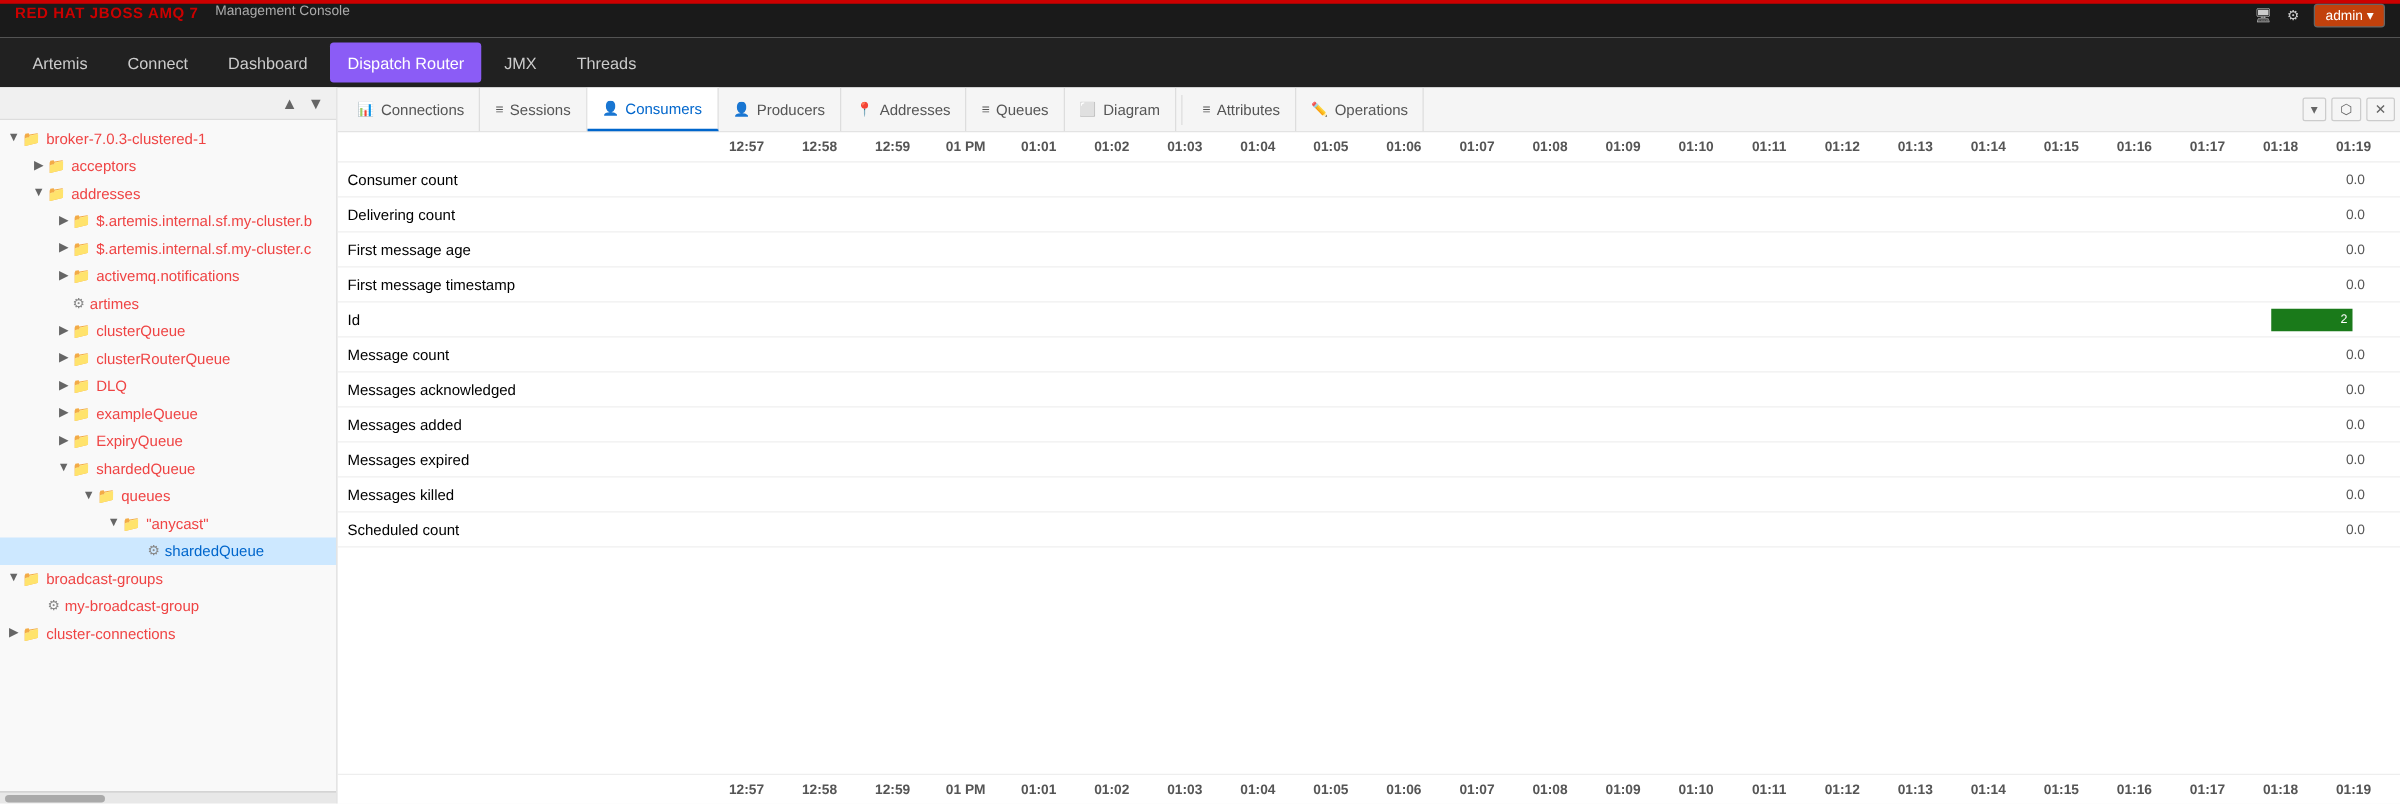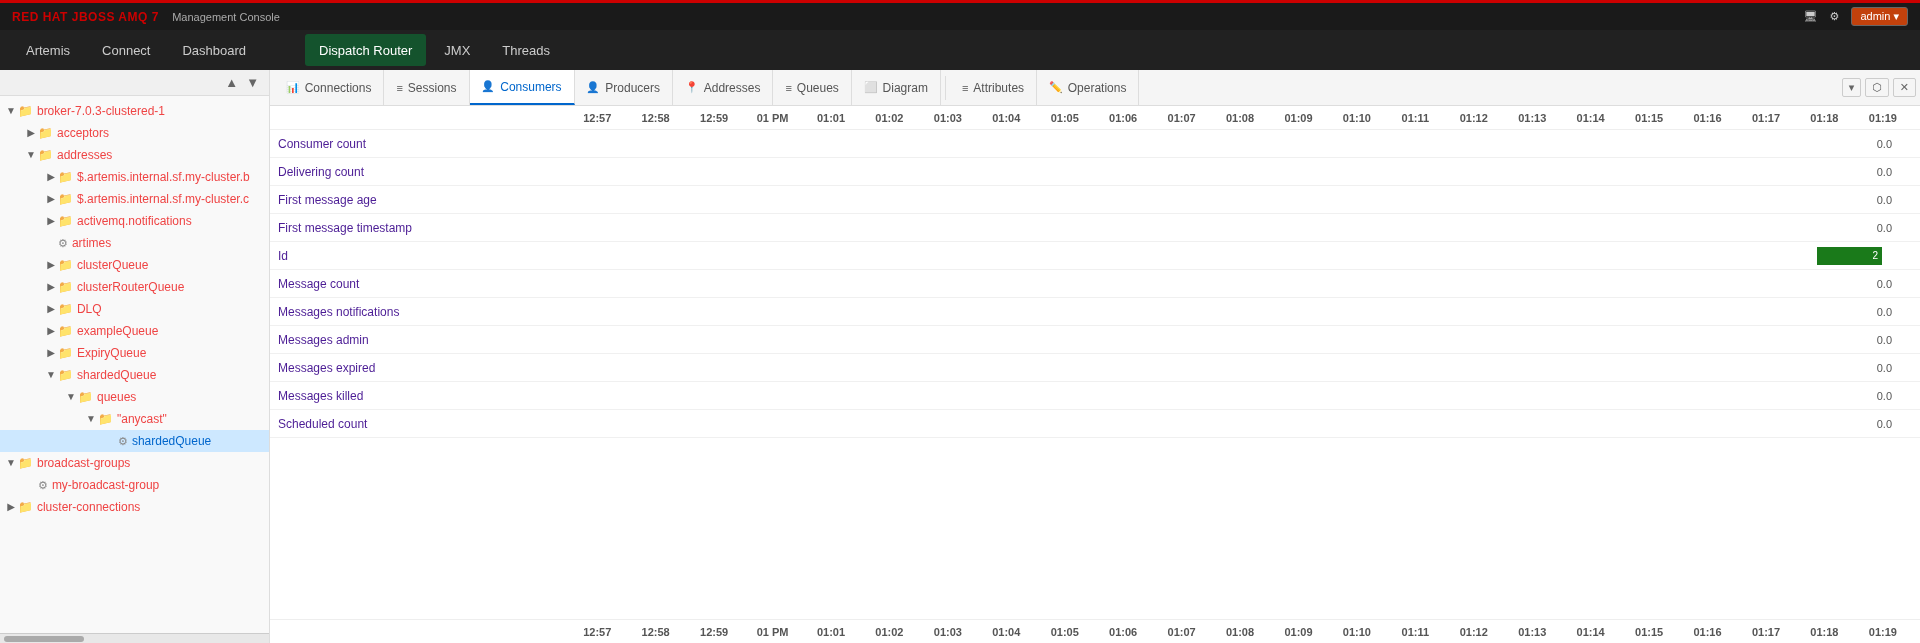--- a/index.html
+++ b/index.html
@@ -3,21 +3,21 @@
   <meta charset="utf-8">
   <style>
     * { margin: 0; padding: 0; box-sizing: border-box; }
     body { font-family: 'Helvetica Neue', Arial, sans-serif; font-size: 12px; background: #f5f5f5; overflow: hidden; width: 1920px; height: 643px; }
 
     
     #top-header {
       background: #1a1a1a;
       height: 30px;
       display: flex;
-      align-items: center;
+      align-items: flex-start;
       padding: 0 12px;
       color: #ccc;
       font-size: 11px;
       border-top: 3px solid #cc0000;
     }
     #top-header .brand {
       color: #cc0000;
       font-weight: bold;
       font-size: 12px;
       letter-spacing: 0.5px;
@@ -62,21 +62,21 @@
     .nav-item {
       color: #ccc;
       padding: 6px 14px;
       cursor: pointer;
       font-size: 13px;
       border-radius: 3px;
       height: 32px;
       display: flex;
       align-items: center;
     }
-    .nav-item.active { background: #14532d; color: #fff; margin-left: 41px; }
+    .nav-item.active { background: #8b5cf6; color: #fff; }
 
     
     #main-layout {
       display: flex;
       height: calc(643px - 70px);
       background: #fff;
     }
 
     
     #sidebar {
@@ -227,21 +227,21 @@
     .metric-row {
       display: flex;
       align-items: center;
       height: 28px;
       border-bottom: 1px solid #f0f0f0;
       padding: 0 8px;
     }
     .metric-name {
       width: 290px;
       font-size: 12px;
-      color: #4c1d95;
+      color: #000000;
       flex-shrink: 0;
     }
     .metric-chart {
       flex: 1;
       height: 20px;
       position: relative;
       display: flex;
       align-items: center;
     }
     .metric-value {
@@ -521,28 +521,28 @@
 
 
         <div class="metric-row">
           <span class="metric-name">Message count</span>
           <div class="metric-chart">
             <span class="metric-value">0.0</span>
           </div>
         </div>
 
         <div class="metric-row">
-          <span class="metric-name">Messages notifications</span>
-          <div class="metric-chart">
-            <span class="metric-value">0.0</span>
-          </div>
-        </div>
-
-        <div class="metric-row">
-          <span class="metric-name">Messages admin</span>
+          <span class="metric-name">Messages acknowledged</span>
+          <div class="metric-chart">
+            <span class="metric-value">0.0</span>
+          </div>
+        </div>
+
+        <div class="metric-row">
+          <span class="metric-name">Messages added</span>
           <div class="metric-chart">
             <span class="metric-value">0.0</span>
           </div>
         </div>
 
         <div class="metric-row">
           <span class="metric-name">Messages expired</span>
           <div class="metric-chart">
             <span class="metric-value">0.0</span>
           </div>

